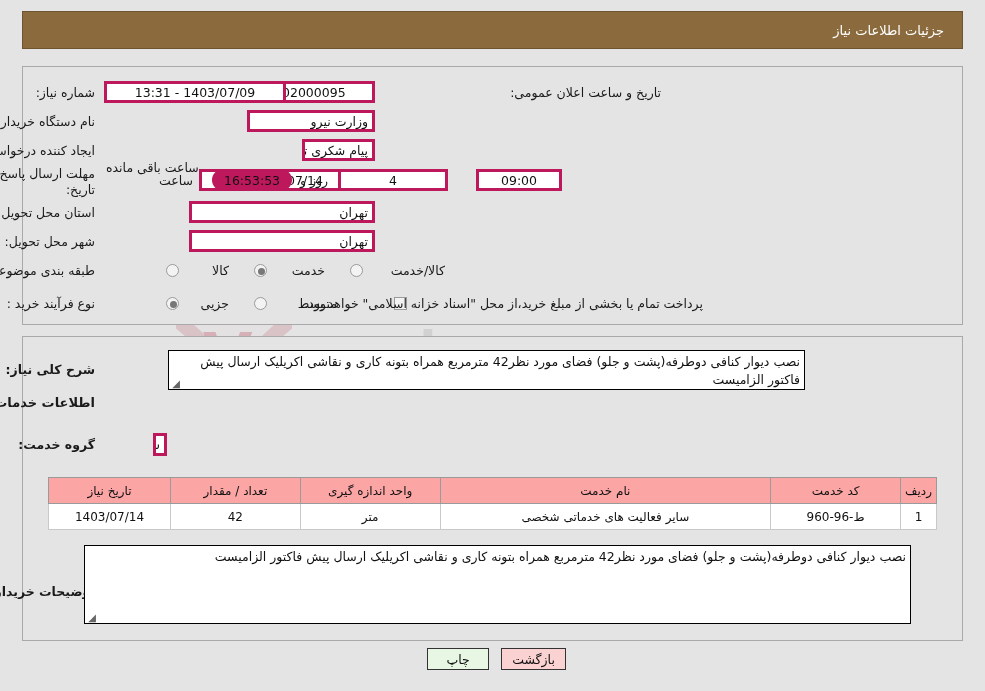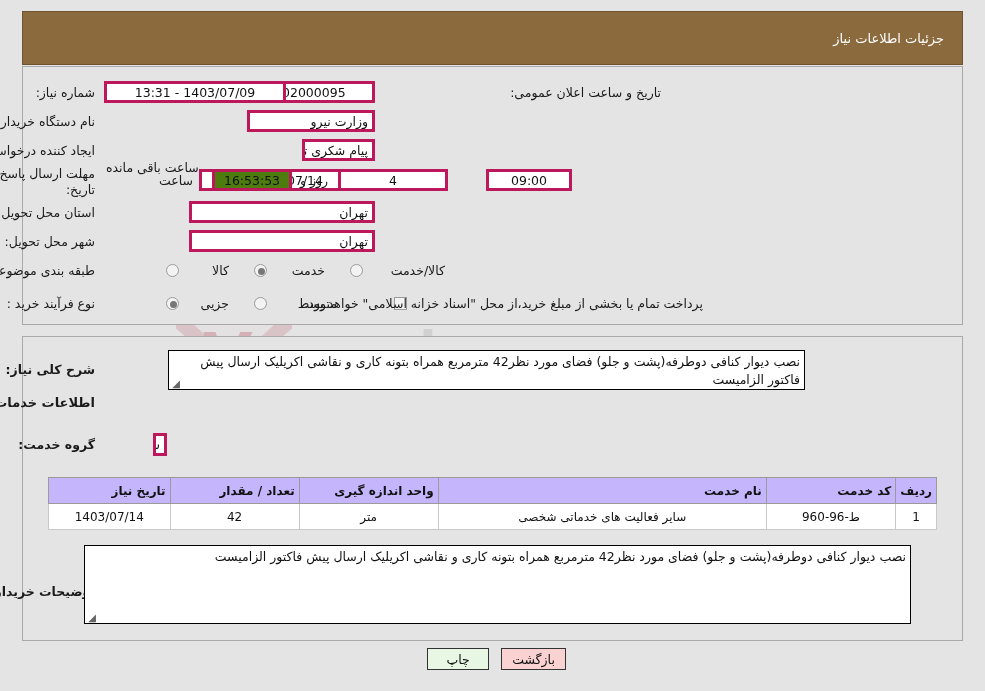--- a/index.html
+++ b/index.html
@@ -70,21 +70,21 @@
     width: 62px; height: 62px;
     color: rgba(196,120,130,0.45);
     font-size: 64px; font-weight: bold; line-height: 54px;
     direction: ltr;
   }
 
   
   .titlebar {
     position: absolute;
     left: 22px; top: 11px;
-    width: 941px; height: 54px;
+    width: 941px; height: 38px;
     background: #8b6b3e;
     border: 1px solid #6e5430;
     color: #ffffff;
     font-size: 13px;
     display: flex;
     align-items: center;
     justify-content: flex-start;
     padding-right: 18px;
     z-index: 10;
   }
@@ -124,21 +124,21 @@
     font-size: 12.5px;
     color: #111;
     display: flex;
     align-items: center;
     z-index: 9;
     padding: 0 4px;
     white-space: nowrap;
     overflow: hidden;
   }
   .afield.center { justify-content: center; }
-  .afield.yellow { background: #4d7c0f; }
+  .afield.yellow { background: #be185d; border-radius: 11px; }
 
   
   .radio {
     position: absolute;
     width: 13px; height: 13px;
     border-radius: 50%;
     border: 1px solid #9a9a9a;
     background: #f3f3f3;
     z-index: 9;
   }
@@ -186,28 +186,28 @@
   .tbl {
     position: absolute;
     left: 48px; top: 477px;
     width: 889px;
     border-collapse: collapse;
     z-index: 9;
     font-size: 12px;
     background: #fff;
   }
   .tbl th {
-    background: #c4b5fd;
+    background: #fca5a5;
     border: 1px solid #9a9a9a;
     color: #111;
-    font-weight: bold;
+    font-weight: normal;
     height: 26px;
     font-size: 12px;
     padding: 0 4px;
-    text-align: right;
+    text-align: center;
   }
   .tbl td {
     background: #ffffff;
     border: 1px solid #c9c9c9;
     height: 26px;
     text-align: center;
     font-size: 12px;
     color: #111;
     padding: 0 4px;
   }
@@ -268,21 +268,21 @@
 
   <div class="alabel" style="right:890px; top:143px;">ایجاد کننده درخواست:</div>
   <div class="afield" style="right:610px; top:139px; left:302px; height:22px;">پیام شکری تدارکات وزارت نیرو</div>
   <div class="link" style="position:absolute; right:690px; top:143px; left:auto;">اطلاعات تماس خریدار</div>
 
   <div class="alabel" style="right:890px; top:166px;">مهلت ارسال پاسخ: تا</div>
   <div class="alabel" style="right:890px; top:182px;">تاریخ:</div>
 
   <div class="afield center" style="right:610px; top:169px; width:176px; height:22px;">1403/07/14</div>
   <div class="alabel" style="right:792px; top:173px;">ساعت</div>
-  <div class="afield center" style="left:476px; top:169px; width:86px; height:22px;margin-left:10px;">09:00</div>
+  <div class="afield center" style="left:476px; top:169px; width:86px; height:22px;">09:00</div>
 
   <div class="afield center" style="left:338px; top:169px; width:110px; height:22px;">4</div>
   <div class="alabel" style="left:300px; top:173px;">روز و</div>
   <div class="afield center yellow" style="left:212px; top:169px; width:80px; height:22px;">16:53:53</div>
   <div class="alabel" style="left:106px; top:160px;">ساعت باقی مانده</div>
 
   <div class="alabel" style="right:890px; top:205px;">استان محل تحویل:</div>
   <div class="afield" style="right:610px; top:201px; width:186px; height:22px;">تهران</div>
 
   <div class="alabel" style="right:890px; top:234px;">شهر محل تحویل:</div>

